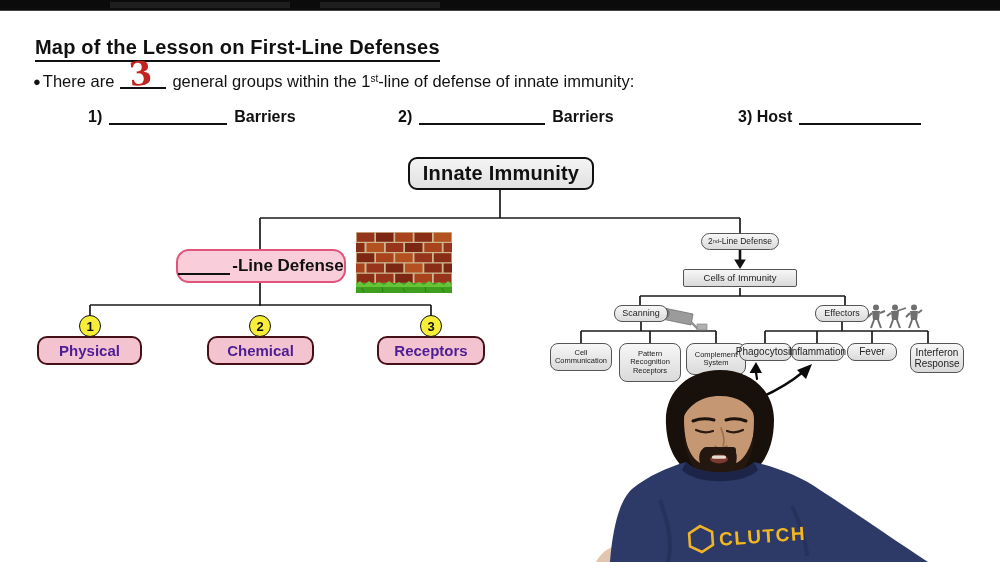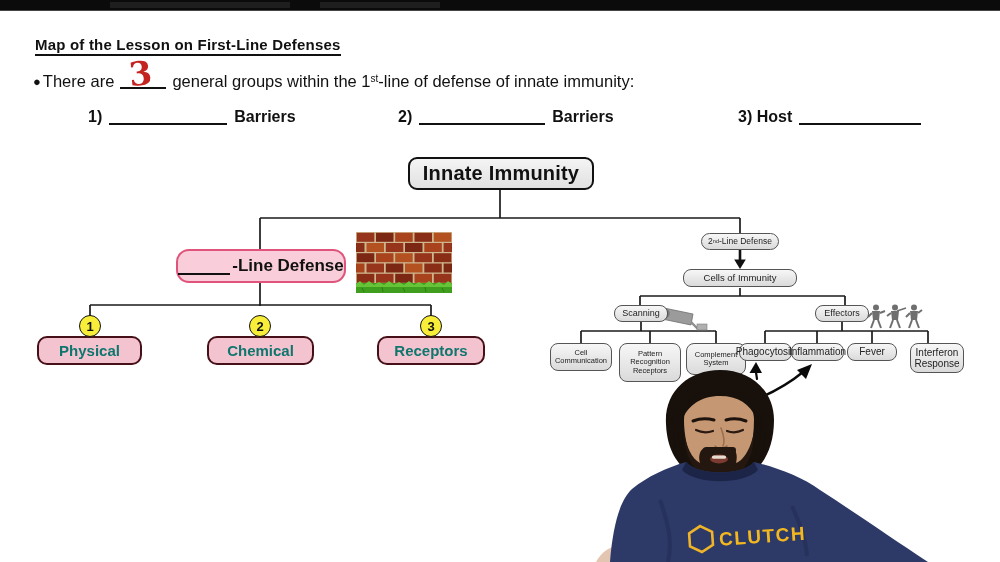--- a/index.html
+++ b/index.html
@@ -1,21 +1,21 @@
 <!DOCTYPE html>
 <html><head>
 <meta charset="utf-8">
 <style>
   html,body{margin:0;padding:0;background:#ffffff;}
   .stage{position:relative;width:1000px;height:562px;background:#ffffff;overflow:hidden;
          font-family:"Liberation Sans",sans-serif;color:#111;}
   .topbar{position:absolute;left:0;top:0;width:1000px;height:10px;background:#0b0b0b;border-bottom:1px solid #444;}
   .topbar .smudge{position:absolute;top:2px;height:6px;background:#1e1e1e;}
 
-  .page-title{position:absolute;left:35px;top:36px;font-size:15px;font-weight:bold;
+  .page-title{position:absolute;left:35px;top:36px;font-size:20px;font-weight:bold;
               border-bottom:2.2px solid #111;padding-bottom:1px;letter-spacing:.2px;}
 
   .intro{position:absolute;left:33px;top:70px;font-size:16.5px;white-space:nowrap;}
   .intro .bullet{font-size:13px;vertical-align:1px;margin-right:2px;}
   .answer-blank{display:inline-block;width:46px;height:17px;border-bottom:2.2px solid #111;
                 position:relative;margin:0 6px;vertical-align:-2px;}
   .answer-value{position:absolute;left:9px;bottom:-1px;font-size:33px;line-height:.85;
                 color:#c42420;font-weight:bold;transform:rotate(-6deg);
                 font-family:"DejaVu Serif",serif;}
   sup.ord{font-size:10px;vertical-align:5px;}
@@ -25,21 +25,21 @@
   .blank-line{display:inline-block;height:17px;border-bottom:2.2px solid #111;
               margin:0 7px;vertical-align:-3px;}
 
   .node{position:absolute;display:flex;align-items:center;justify-content:center;text-align:center;box-sizing:border-box;}
   .root-node{border:2.5px solid #111;border-radius:9px;background:linear-gradient(#f4f4f4,#e1e1e1);
              font-size:20px;font-weight:bold;letter-spacing:.2px;}
   .linedef-node{border:2.5px solid #e0547c;border-radius:13px;background:#f9cdd9;
                 font-size:17px;font-weight:bold;}
   .linedef-node .blank-line{border-bottom:2.4px solid #111;height:15px;margin:0 2px 0 0;}
   .pbox{border:2.2px solid #471018;border-radius:10px;background:#f4c3d0;
-        font-size:15px;font-weight:bold;color:#0f766e;}
+        font-size:15px;font-weight:bold;color:#4c1d95;}
   .ycirc{position:absolute;width:22px;height:22px;border-radius:50%;background:#f8ee3a;
          border:1.6px solid #111;display:flex;align-items:center;justify-content:center;
          font-size:13px;font-weight:bold;box-sizing:border-box;z-index:3;}
   .gbox{border:1.2px solid #555;border-radius:8px;background:linear-gradient(#f7f7f7,#dadada);
         color:#222;line-height:1.12;padding:1px 2px;}
   .fs85{font-size:8.5px;} .fs9{font-size:9px;} .fs95{font-size:9.5px;} .fs75{font-size:7.5px;} .fs72{font-size:10px;}
 
   .layer{position:absolute;left:0;top:0;width:1000px;height:562px;pointer-events:none;}
   .z1{z-index:1;} .z4{z-index:4;}
   .boxlayer{z-index:2;}
@@ -194,21 +194,21 @@
 
     <div class="node pbox" style="left:37px;top:336px;width:105px;height:29px;">Physical</div>
     <div class="node pbox" style="left:207px;top:336px;width:107px;height:29px;text-align:right;">Chemical</div>
     <div class="node pbox" style="left:377px;top:336px;width:108px;height:29px;">Receptors</div>
 
     <div class="node gbox fs85" style="left:701px;top:233px;width:78px;height:17px;border-radius:9px;">
       <span>2</span>
         <sup style="font-size:5.5px;">nd</sup>
         <span>-Line Defense</span>
     </div>
-    <div class="node gbox fs95" style="left:683px;top:269px;width:114px;height:18px;border-radius:8px;">Cells of Immunity</div>
+    <div class="node gbox fs95" style="left:683px;top:269px;width:114px;height:18px;border-radius:2px;">Cells of Immunity</div>
     <div class="node gbox fs9" style="left:614px;top:305px;width:54px;height:17px;">Scanning</div>
     <div class="node gbox fs9" style="left:815px;top:305px;width:54px;height:17px;">Effectors</div>
 
     <div class="node gbox fs75" style="left:550px;top:343px;width:62px;height:28px;">Cell Communication</div>
     <div class="node gbox fs75" style="left:619px;top:343px;width:62px;height:39px;">Pattern Recognition Receptors</div>
     <div class="node gbox fs75" style="left:686px;top:343px;width:60px;height:32px;">Complement System</div>
 
     <div class="node gbox fs72" style="left:739px;top:343px;width:53px;height:18px;">Phagocytosis</div>
     <div class="node gbox fs72" style="left:791px;top:343px;width:53px;height:18px;">Inflammation</div>
     <div class="node gbox fs72" style="left:847px;top:343px;width:50px;height:18px;">Fever</div>

